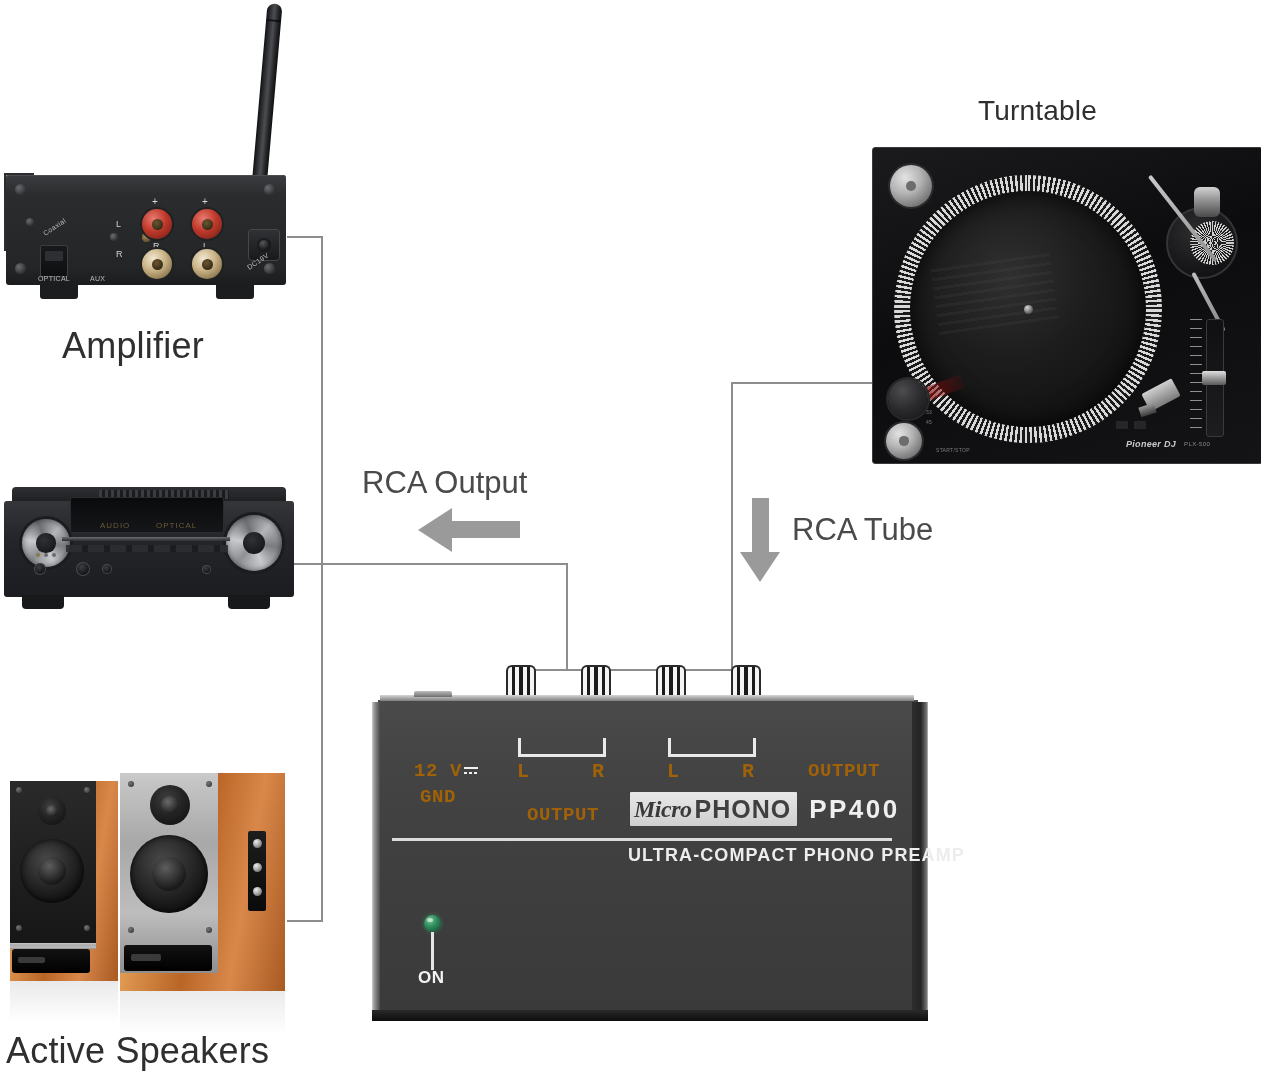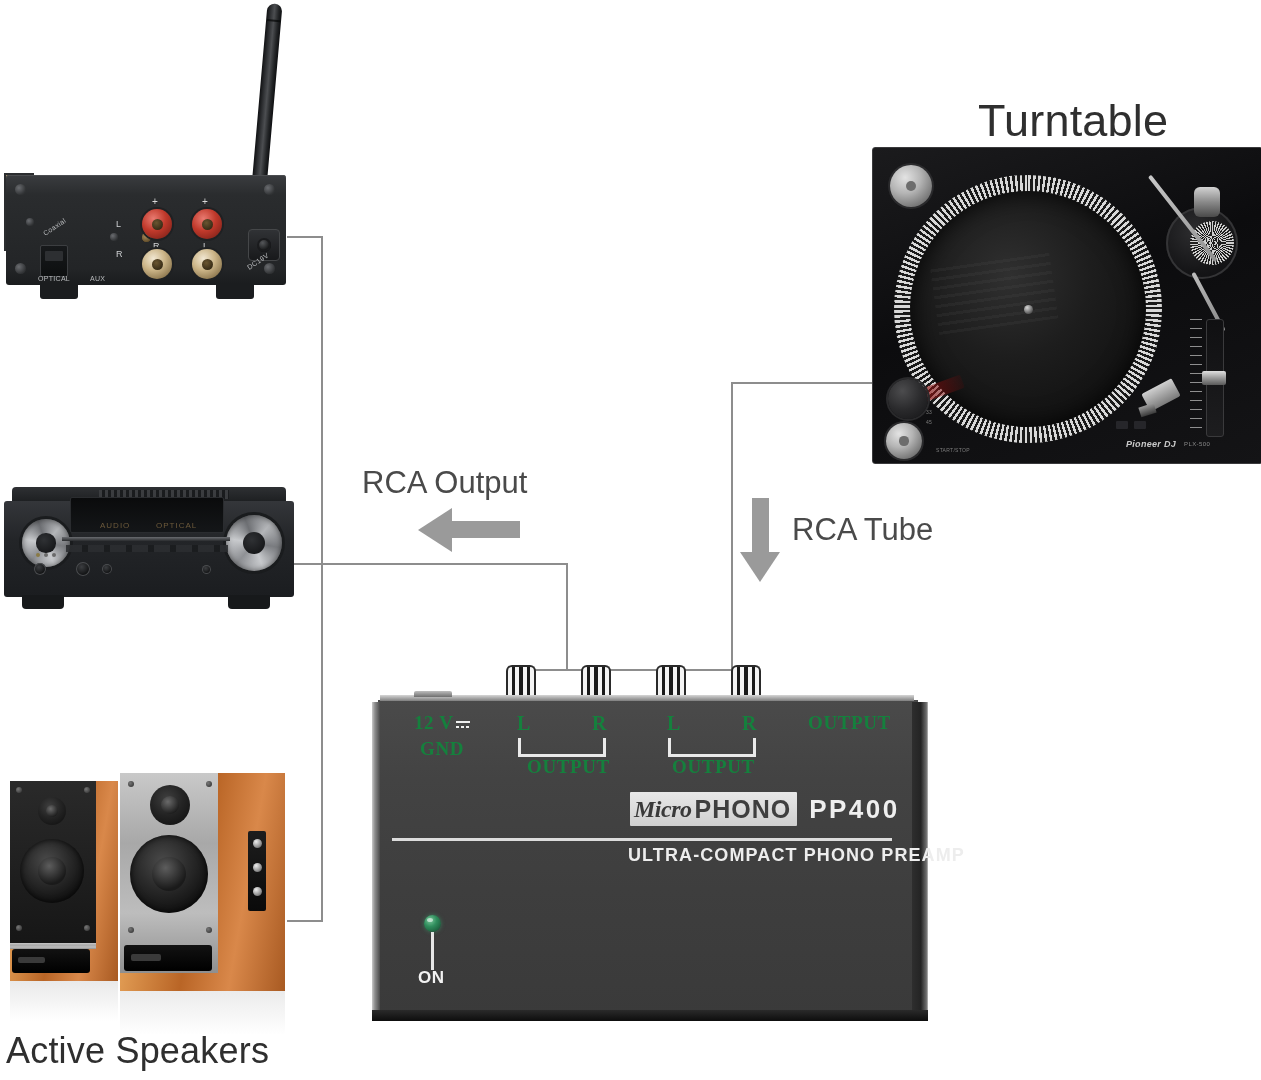--- a/index.html
+++ b/index.html
@@ -532,25 +532,26 @@
     background: linear-gradient(180deg,#d6d6d6,#7e7e7e);
   }
   .pre-toptab {
     position:absolute; left: 42px; top: -9px;
     width: 38px; height: 6px;
     background: linear-gradient(180deg,#bdbdbd,#6e6e6e);
     border-radius: 2px 2px 0 0;
   }
   .pre-lbl {
     position:absolute;
-    color:#15803d;
-    font-family:Liberation Serif, serif;
+    color:#a16207;
+    font-family:Liberation Mono, monospace;
     font-weight:700;
     white-space:nowrap;
     letter-spacing:.6px;
+    margin-top:48px;
   }
   .bracket {
     position:absolute;
     border-left: 3px solid #eaeaea;
     border-right: 3px solid #eaeaea;
     border-bottom: 3px solid #eaeaea;
   }
   .dc-sym {
     display:inline-block;
     width: 14px;
@@ -726,20 +727,21 @@
     <div class="bind-post bind-red" style="left:186px; top:34px;"></div>
     <div class="amp-ch" style="left:197px; top:66px;">L</div>
     <div class="bind-post bind-black" style="left:186px; top:74px;"></div>
 
     <div class="dc-port" style="left:242px; top:54px;"></div>
     <div class="amp-txt rot" style="left:240px; top:90px;">DC19V</div>
 
     <div class="amp-foot" style="left:34px;"></div>
     <div class="amp-foot" style="left:210px;"></div>
   </div>
+  <div class="dev-label" style="left:62px; top:325px; font-size:36px;">Amplifier</div>
 
   <div id="tube-amp">
     <div class="recv-top"></div>
     <div class="recv-vents"></div>
     <div class="recv-body"></div>
 
     <div class="recv-knob" style="left:18px; top:32px; width:48px; height:48px;"></div>
     <div class="recv-knob" style="left:222px; top:28px; width:56px; height:56px;"></div>
 
     <div class="recv-display"></div>
@@ -789,21 +791,21 @@
       <div class="spk-screw" style="left:206px; top:154px;"></div>
       <div class="spk-ctrl" style="left:248px; top:58px; width:18px; height:80px;"></div>
       <div class="spk-knob" style="left:253px; top:66px;"></div>
       <div class="spk-knob" style="left:253px; top:90px;"></div>
       <div class="spk-knob" style="left:253px; top:114px;"></div>
       <div class="spk-reflect" style="left:120px; top:218px; width:165px; height:44px; opacity:.45;"></div>
     </div>
   </div>
   <div class="dev-label" style="left:6px; top:1030px; font-size:36px;">Active Speakers</div>
 
-  <div class="dev-label" style="left:978px; top:95px; font-size:45px;">Turntable</div>
+  <div class="dev-label" style="left:978px; top:95px; font-size:28px;">Turntable</div>
   <div id="turntable">
     <div class="tt-body"></div>
     <div class="tt-platter-ring"></div>
     <div class="tt-platter"></div>
     <div class="tt-slipmat-txt"></div>
     <div class="tt-redmark"></div>
     <div class="tt-spindle"></div>
 
     <div class="tt-knob-sil" style="left:18px; top:18px; width:42px; height:42px;"></div>
     <div class="tt-knob-dark" style="left:16px; top:232px; width:40px; height:40px;"></div>

